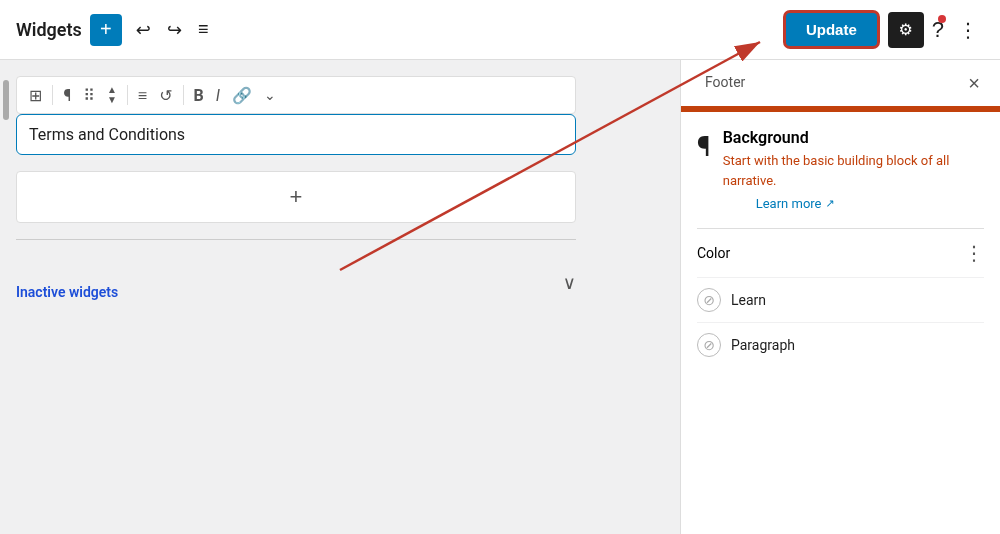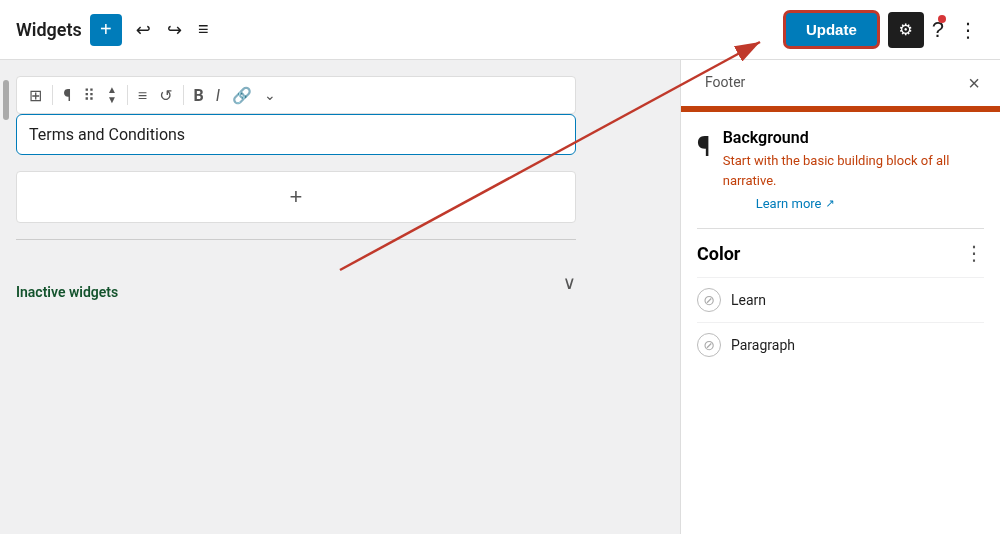--- a/index.html
+++ b/index.html
@@ -243,21 +243,21 @@
       align-items: center;
       justify-content: space-between;
       background: #f0f0f1;
       padding: 12px 0;
       max-width: 560px;
       cursor: pointer;
     }
     .inactive-label {
       font-size: 14px;
       font-weight: 600;
-      color: #14532d;
+      color: #1d4ed8;
       margin-top: 20px;
     }
     .chevron-down {
       font-size: 18px;
       color: #555;
     }
 
     
     .right-panel {
       width: 320px;
@@ -344,22 +344,22 @@
     }
 
     
     .color-section-header {
       display: flex;
       align-items: center;
       justify-content: space-between;
       margin-bottom: 12px;
     }
     .color-section-title {
-      font-size: 18px;
-      font-weight: 700;
+      font-size: 14px;
+      font-weight: 400;
     }
     .color-more-btn {
       background: none;
       border: none;
       font-size: 20px;
       cursor: pointer;
       color: #555;
     }
     .color-option {
       display: flex;

